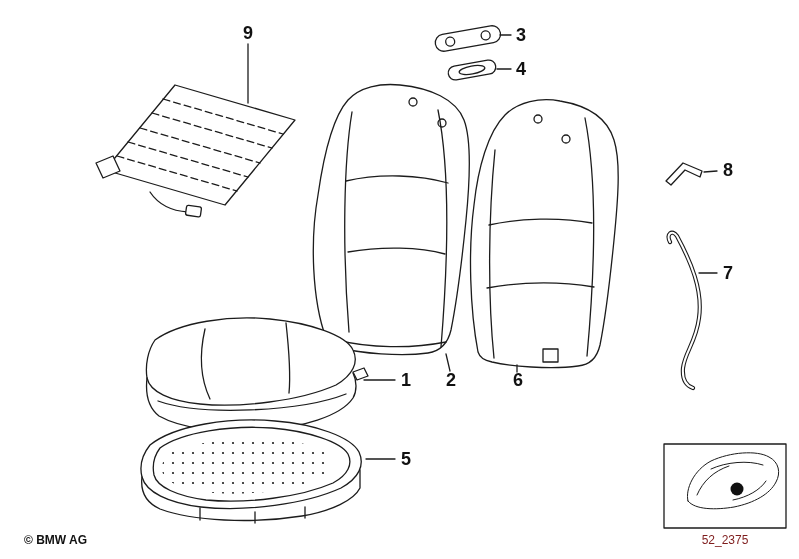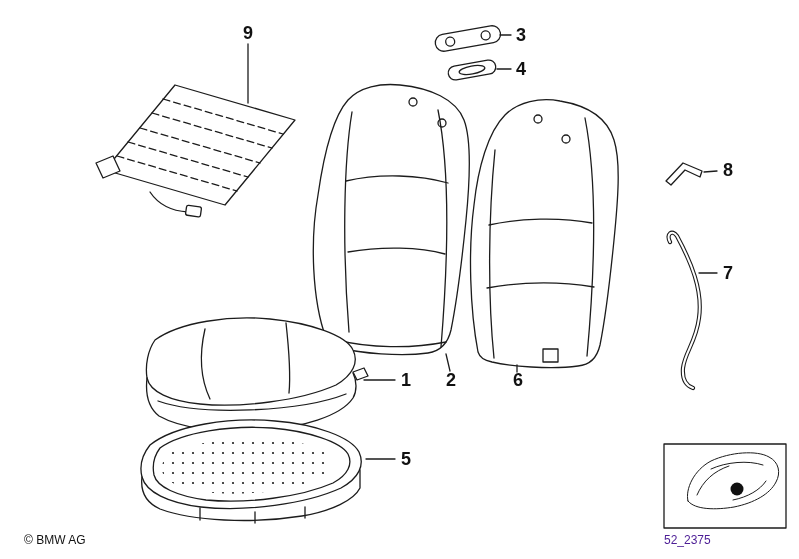--- a/index.html
+++ b/index.html
@@ -8,25 +8,25 @@
     position:relative; width:799px; height:559px; background:#ffffff;
     overflow:hidden;
   }
   .stage svg { position:absolute; left:0; top:0; }
   .callout {
     position:absolute; transform:translate(-50%,-50%);
     font-size:18px; font-weight:bold; color:#111; line-height:1;
     cursor:pointer; user-select:none;
   }
   .footer-copyright {
-    position:absolute; left:24px; top:533px; font-size:12px; color:#111;
+    position:absolute; left:24px; top:533px; font-size:12px; color:#111;font-weight:bold;
   }
   .diagram-code {
-    position:absolute; left:664px; top:533px; width:122px; text-align:left;
-    font-size:12px; color:#4c1d95;
+    position:absolute; left:664px; top:533px; width:122px; text-align:center;
+    font-size:12px; color:#7f1d1d;
   }
 </style>
 </head>
 <body>
 
 <div class="stage">
 
   <svg width="799" height="559" viewBox="0 0 799 559">
     <defs>
       <pattern id="dots" width="10" height="10" patternUnits="userSpaceOnUse">

